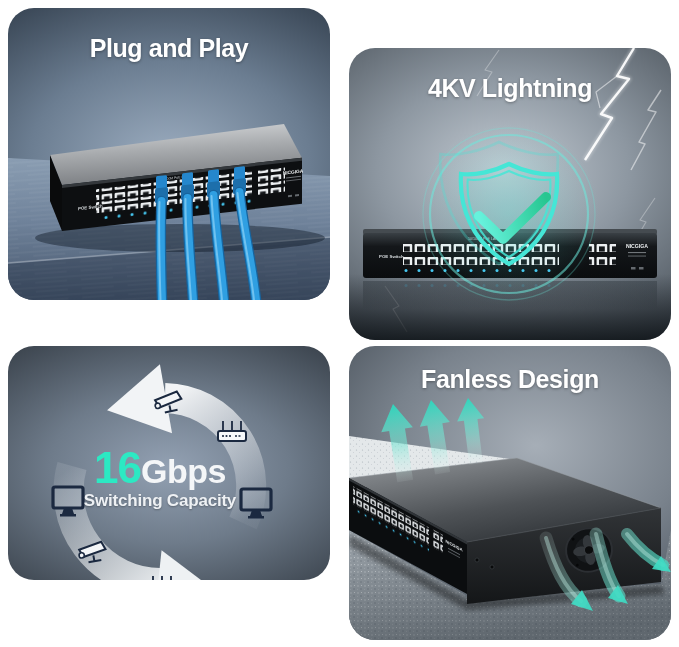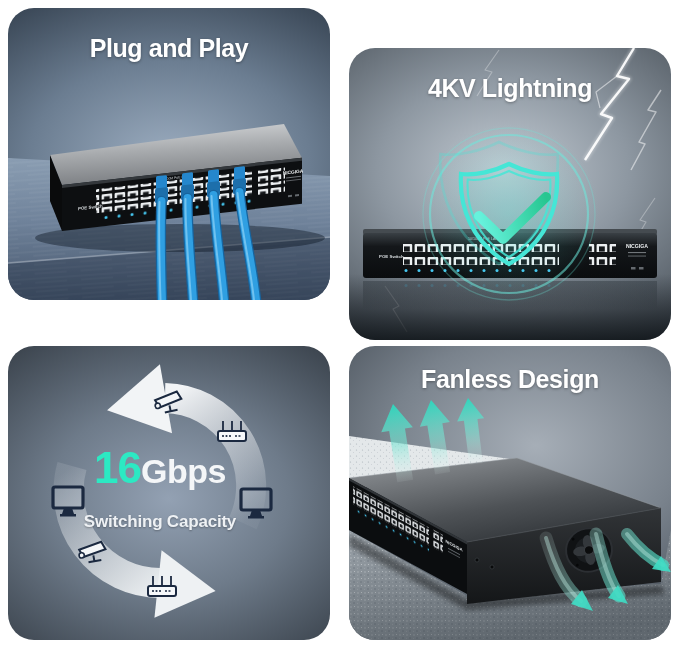--- a/index.html
+++ b/index.html
@@ -3,34 +3,34 @@
 <meta charset="utf-8">
 <style>
   html,body{margin:0;padding:0;background:#ffffff;}
   #stage{position:relative;width:679px;height:647px;background:#ffffff;overflow:hidden;
          font-family:"Liberation Sans",sans-serif;}
   .panel{position:absolute;border-radius:26px;overflow:hidden;}
   #p-tl{left:8px;top:8px;width:322px;height:292px;
         background:radial-gradient(ellipse 115% 90% at 50% 52%,#9cadc0 0%,#6b7d91 38%,#2e3a48 78%,#131c26 100%);}
   #p-tr{left:349px;top:8px;width:322px;height:292px;
         background:radial-gradient(ellipse 115% 95% at 48% 42%,#c2cad2 0%,#8d97a1 34%,#4a525a 72%,#22272d 100%);margin-top:40px;}
-  #p-bl{left:8px;top:346px;width:322px;height:294px;
+  #p-bl{left:8px;top:346px;width:322px;height:234px;
         background:radial-gradient(ellipse 110% 95% at 50% 52%,#93a1b3 0%,#6e7b8a 34%,#353d46 74%,#181d23 100%);}
   #p-br{left:349px;top:346px;width:322px;height:294px;
         background:radial-gradient(ellipse 120% 100% at 58% 34%,#a6aeb7 0%,#79828c 38%,#3c444d 76%,#21272e 100%);}
   .scene{position:absolute;left:0;top:0;}
   .ptitle{position:absolute;left:0;right:0;text-align:center;color:#ffffff;font-weight:700;
           letter-spacing:-0.4px;text-shadow:0 1px 3px rgba(0,0,0,0.35);line-height:1.2;}
   #t1{top:25px;font-size:25px;}
   #t2{top:24px;font-size:25px;line-height:32px;}
   #t4{top:18px;font-size:25px;}
   #cap3{position:absolute;top:100px;left:0;width:304px;text-align:center;line-height:1.0;}
   #cap3 .val{font-size:44px;font-weight:700;letter-spacing:-1px;}
   #cap3 .unit{font-size:34px;font-weight:700;color:#f4f6f8;letter-spacing:-0.5px;}
-  #cap3 .sub{font-size:17px;font-weight:700;color:#eef1f4;letter-spacing:-0.2px;margin-top:23px;
+  #cap3 .sub{font-size:17px;font-weight:700;color:#eef1f4;letter-spacing:-0.2px;margin-top:2px;
              text-shadow:0 1px 2px rgba(0,0,0,0.3);}
 </style>
 </head>
 <body>
 
 <div id="stage">
 
   <div class="panel" id="p-tl">
     <svg class="scene" width="322" height="292" viewBox="0 0 322 292">
       <defs>

